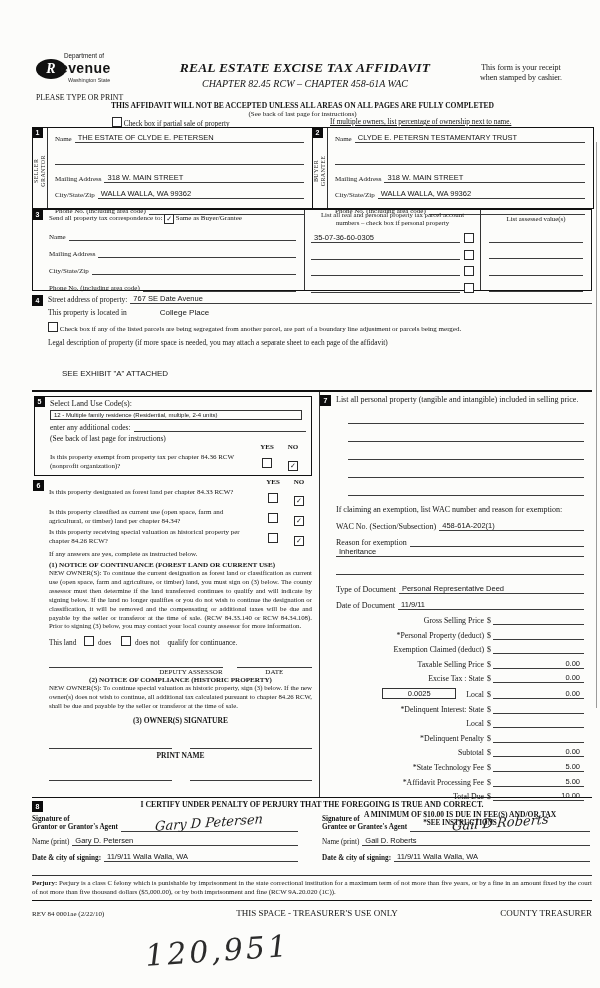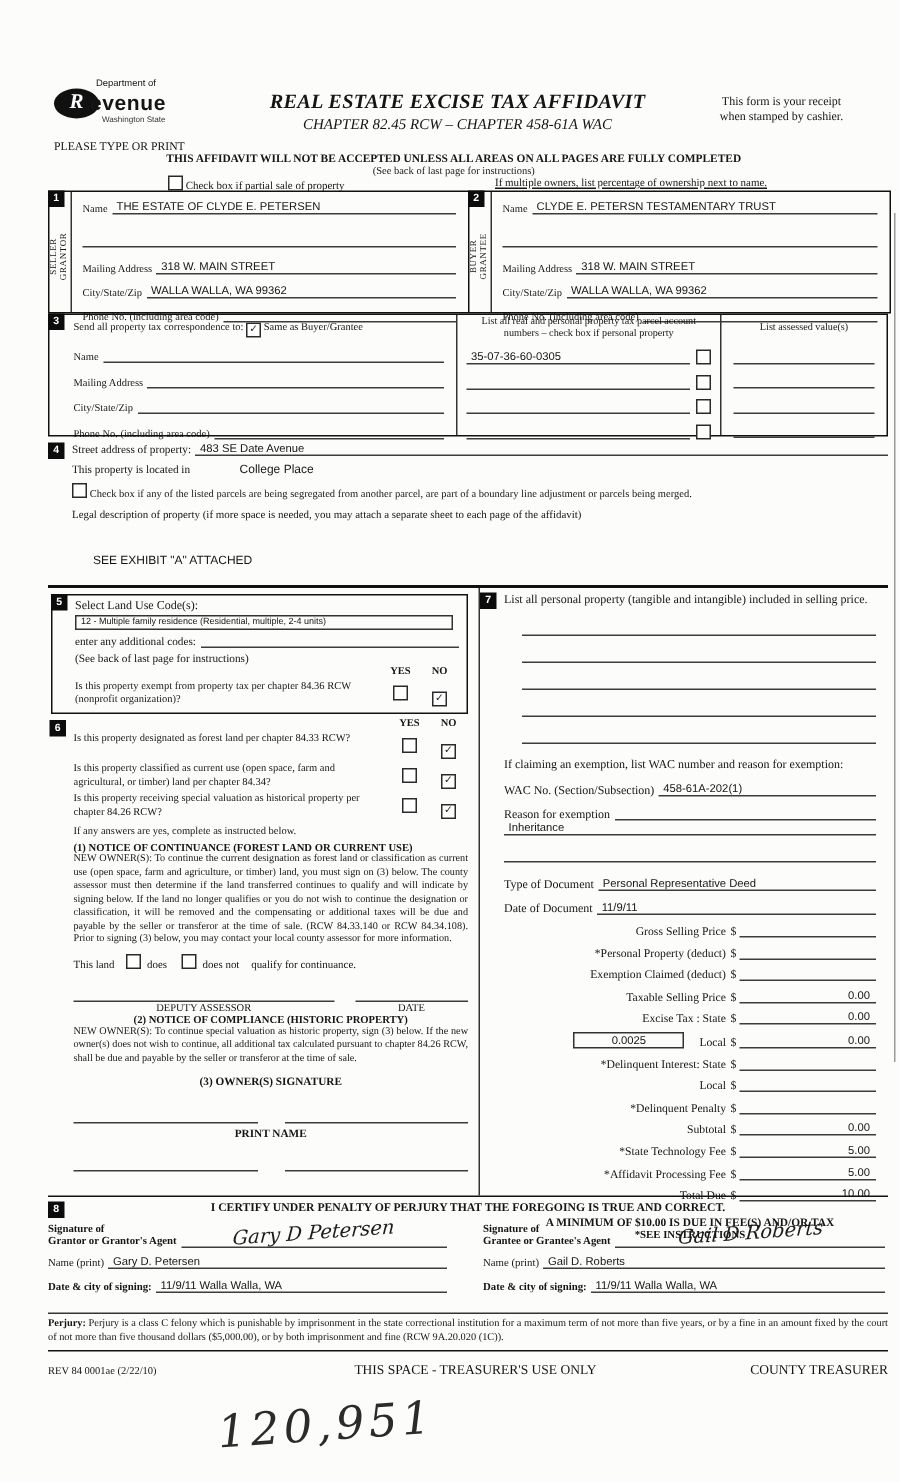--- a/index.html
+++ b/index.html
@@ -228,21 +228,21 @@
       <div class="parcelrow">
           <span class="ul"></span>
         </div>
     </div>
   </div>
 
   <div class="abs" style="left:32px; top:294px; width:560px;">
     <span class="secnum" style="left:0; top:1px;">4</span>
     <div class="frow" style="padding-left:16px;">
       <span class="lbl" style="font-size:7.5px;">Street address of property:</span>
-      <span class="ul val">483 SE Date Avenue</span>
+      <span class="ul val">767 SE Date Avenue</span>
     </div>
     <div class="frow" style="padding-left:16px; margin-top:4px;gap:27px;">
       <span class="lbl" style="font-size:7.5px;">This property is located in</span>
       <span class="val" style="font-size:8px;">College Place</span>
     </div>
     <div style="padding-left:16px; margin-top:5px; font-size:7px;">
       <span class="cb"></span>
       <span>Check box if any of the listed parcels are being segregated from another parcel, are part of a boundary line adjustment or parcels being merged.</span>
     </div>
     <div style="padding-left:16px; margin-top:5px; font-size:7.3px;">Legal description of property (if more space is needed, you may attach a separate sheet to each page of the affidavit)</div>
@@ -305,21 +305,21 @@
           <span>does not</span>
           <span style="margin-left:6px;">qualify for continuance.</span>
         </div>
 
         <div class="frow" style="margin-top:11px;">
           <span class="ul" style="flex:2.3;"></span>
           <span style="width:14px;"></span>
           <span class="ul" style="flex:1;"></span>
         </div>
         <div style="display:flex; font-size:7px;">
-          <span style="flex:2.3; text-align:center;">DEPUTY ASSESSOR</span>
+          <span style="flex:2.3; text-align:right;">DEPUTY ASSESSOR</span>
           <span style="width:14px;"></span>
           <span style="flex:1; text-align:center;">DATE</span>
         </div>
 
         <div class="t72b ctr" style="margin-top:0;">(2) NOTICE OF COMPLIANCE (HISTORIC PROPERTY)</div>
         <div class="body68">NEW OWNER(S): To continue special valuation as historic property, sign (3) below. If the new owner(s) does not wish to continue, all additional tax calculated pursuant to chapter 84.26 RCW, shall be due and payable by the seller or transferor at the time of sale.</div>
         <div class="ctr b" style="font-size:7.5px; margin-top:5px;">(3)  OWNER(S) SIGNATURE</div>
 
         <div class="frow" style="margin-top:14px;">
           <span class="ul"></span>

